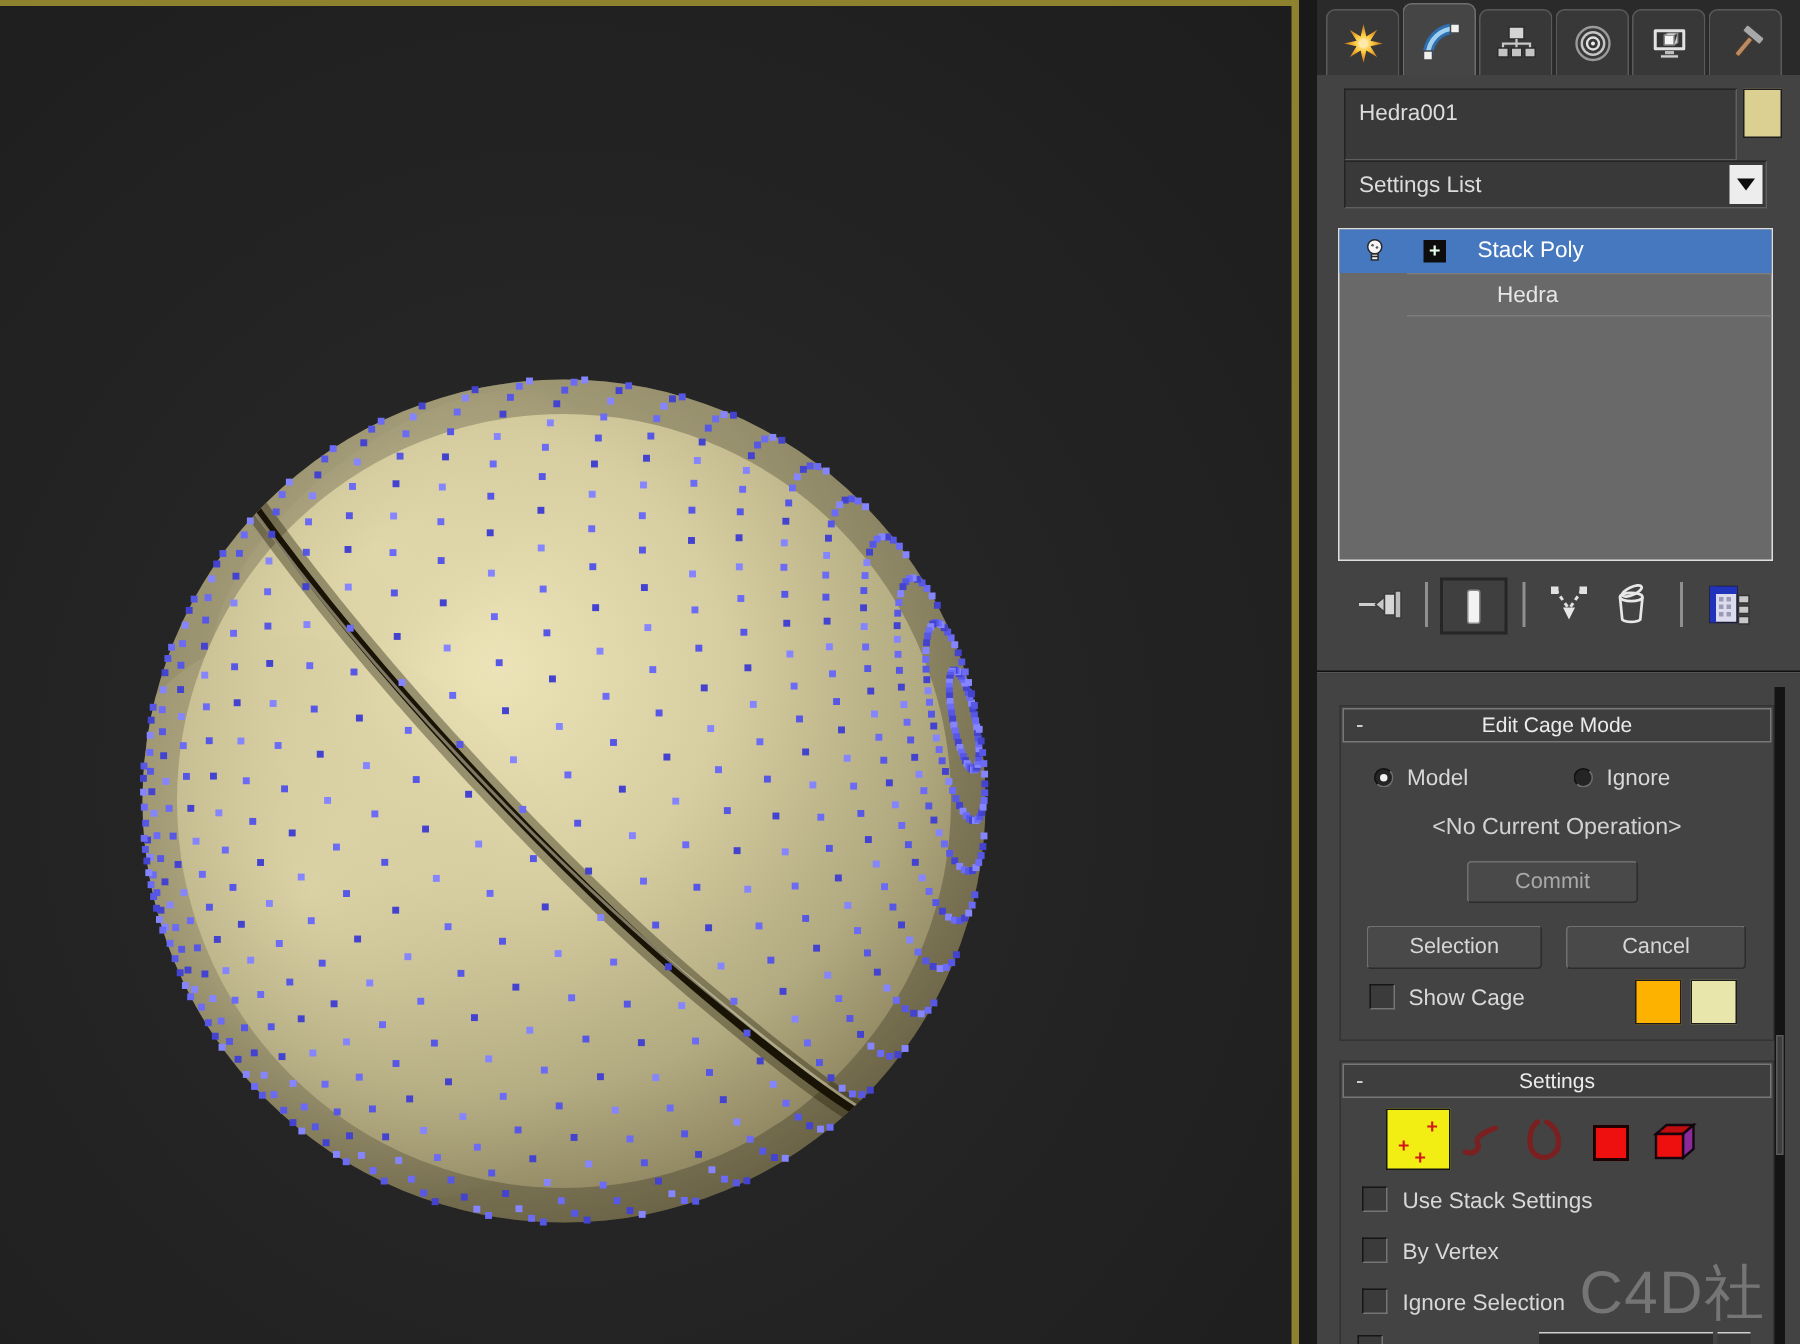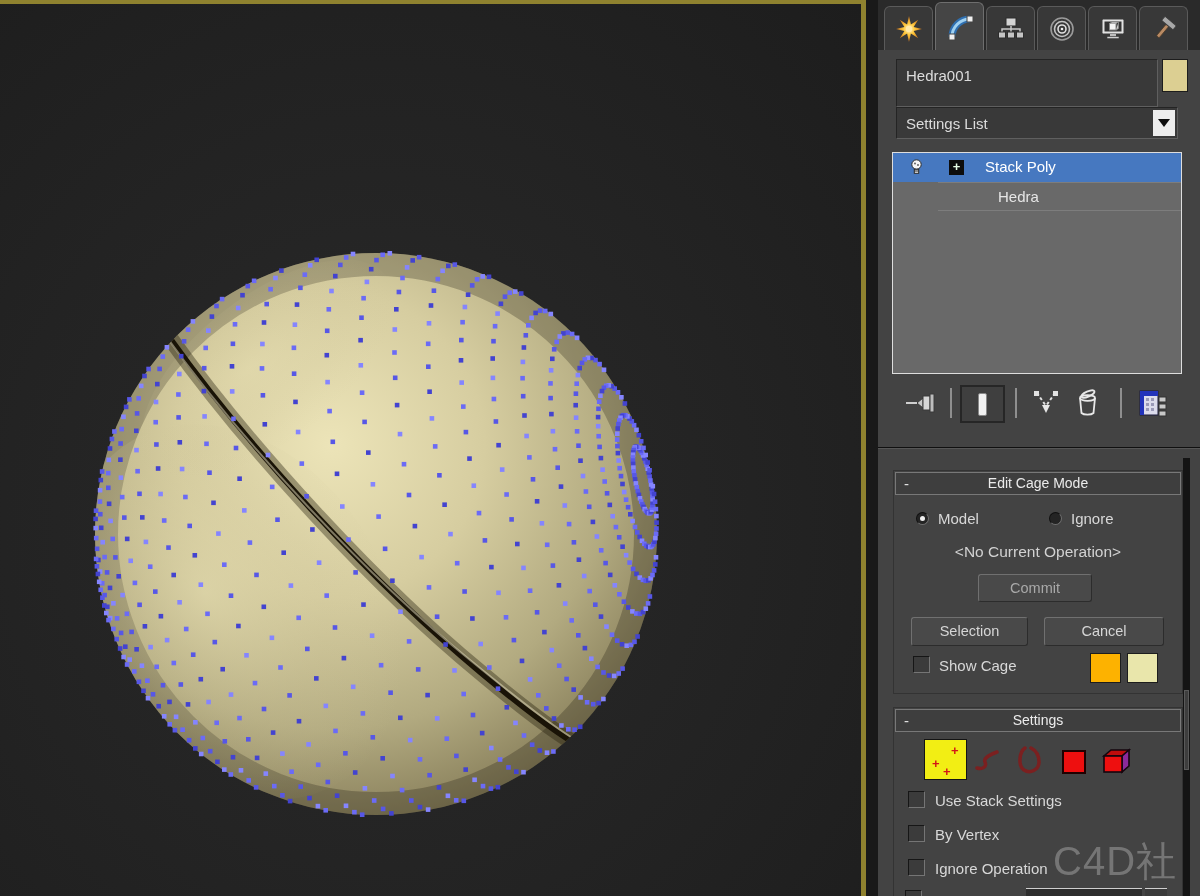--- a/index.html
+++ b/index.html
@@ -980,21 +980,21 @@
         <polygon points="24,12 31,6 31,22 24,28" fill="#8a2a9a" stroke="#14060e" stroke-width="1.6"></polygon>
         <rect x="6" y="12" width="18" height="16" fill="#ee0f0f" stroke="#14060e" stroke-width="1.6"></rect>
       </svg>
     </div>
 
     <span class="chk" style="left:30px; top:791px;"></span>
     <span class="lab" style="left:57px; top:792px;">Use Stack Settings</span>
     <span class="chk" style="left:30px; top:825px;"></span>
     <span class="lab" style="left:57px; top:826px;">By Vertex</span>
     <span class="chk" style="left:30px; top:859px;"></span>
-    <span class="lab" style="left:57px; top:860px;">Ignore Operation</span>
+    <span class="lab" style="left:57px; top:860px;">Ignore Selection</span>
 
     <span class="chk" style="left:27px; top:890px;"></span>
     <div class="partial-field" style="left:148px; top:888px; width:116px; height:8px;"></div>
     <div class="partial-field" style="left:267px; top:888px; width:22px; height:8px; background:#3a3a3a;"></div>
 
     <div class="scrollbar">
       <div class="scroll-thumb"></div>
     </div>
   </div>
 

